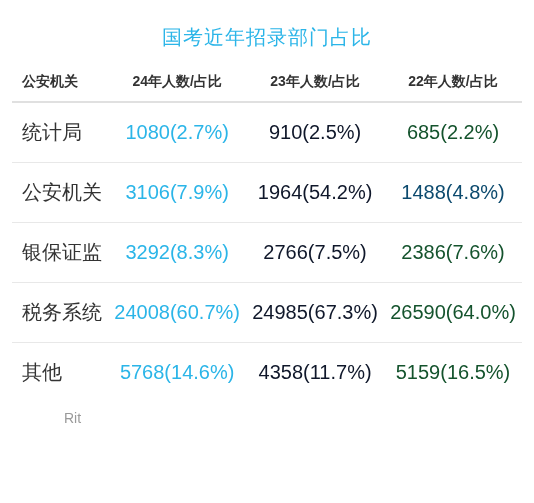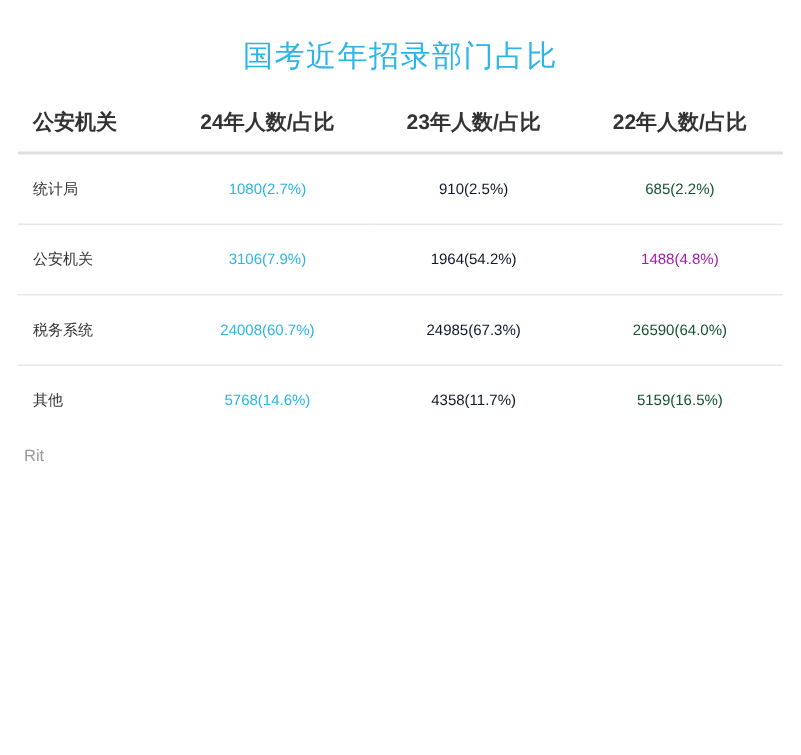--- a/index.html
+++ b/index.html
@@ -57,21 +57,21 @@
 
     tbody tr {
       border-bottom: 1px solid #e8e8e8;
     }
 
     tbody tr:last-child {
       border-bottom: none;
     }
 
     tbody td {
-      font-size: 10px;
+      font-size: 20px;
       color: #333333;
       padding: 16px 6px;
       text-align: center;
     }
 
     tbody td:first-child {
       text-align: left;
       padding-left: 10px;
       color: #333333;
       font-weight: 500;
@@ -79,31 +79,32 @@
 
     .col-24 {
       color: #2bb5e8;
     }
 
     .col-23 {
       color: #0f172a;
     }
 
     .col-22-highlight {
-      color: #a21caf;
+      color: #0c4a6e;
     }
 
     .col-22-normal {
       color: #14532d;
     }
 
     .footer-text {
-      font-size: 11px;
+      font-size: 14px;
       color: #999999;
       padding: 8px 0 4px 4px;
+      margin-left: 48px;
     }
   </style>
 </head>
 <body>
 
 <div class="container">
   <div class="title">国考近年招录部门占比</div>
   <table>
     <thead>
       <tr>
@@ -120,20 +121,26 @@
           <td class="col-23">910(2.5%)</td>
           <td class="col-22-normal">685(2.2%)</td>
         </tr>
         <tr>
           <td>公安机关</td>
           <td class="col-24">3106(7.9%)</td>
           <td class="col-23">1964(54.2%)</td>
           <td class="col-22-highlight">1488(4.8%)</td>
         </tr>
         <tr>
+          <td>银保证监</td>
+          <td class="col-24">3292(8.3%)</td>
+          <td class="col-23">2766(7.5%)</td>
+          <td class="col-22-normal">2386(7.6%)</td>
+        </tr>
+        <tr>
           <td>税务系统</td>
           <td class="col-24">24008(60.7%)</td>
           <td class="col-23">24985(67.3%)</td>
           <td class="col-22-normal">26590(64.0%)</td>
         </tr>
         <tr>
           <td>其他</td>
           <td class="col-24">5768(14.6%)</td>
           <td class="col-23">4358(11.7%)</td>
           <td class="col-22-normal">5159(16.5%)</td>

